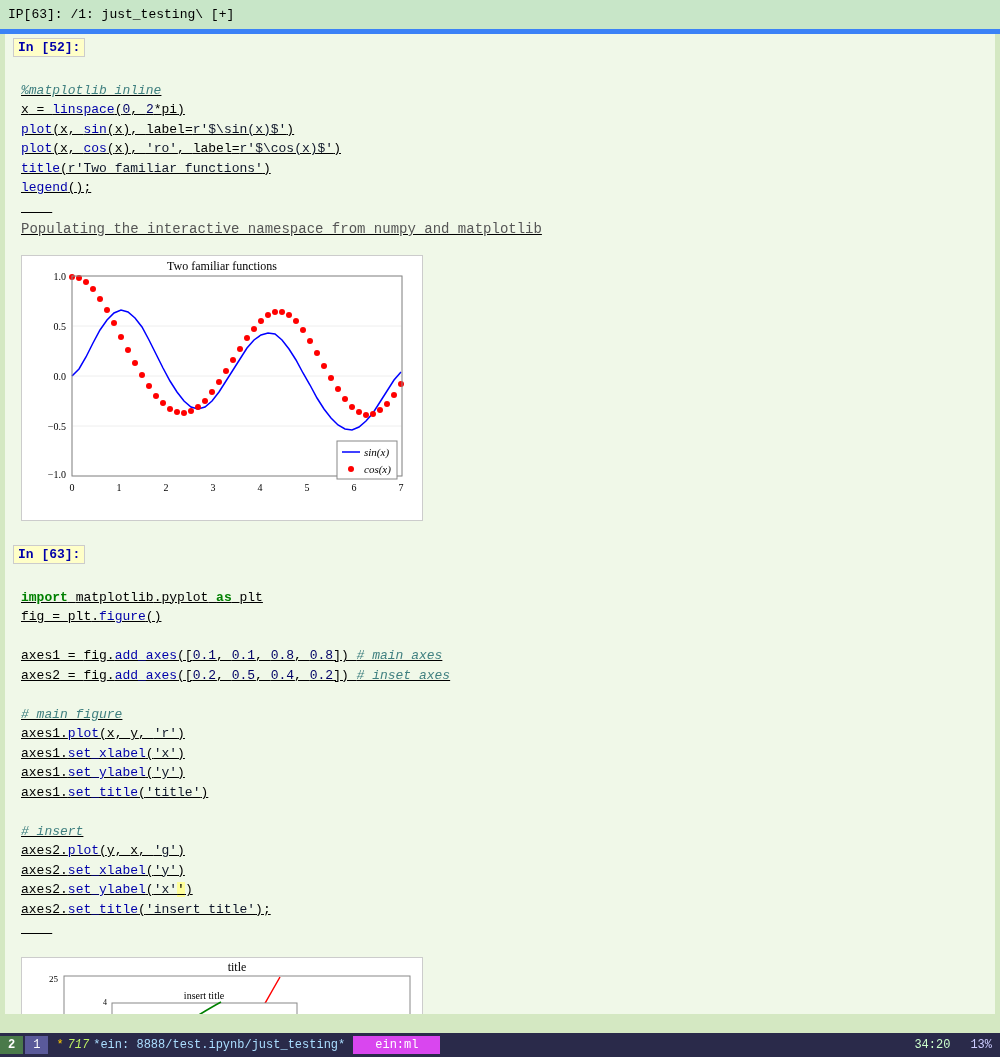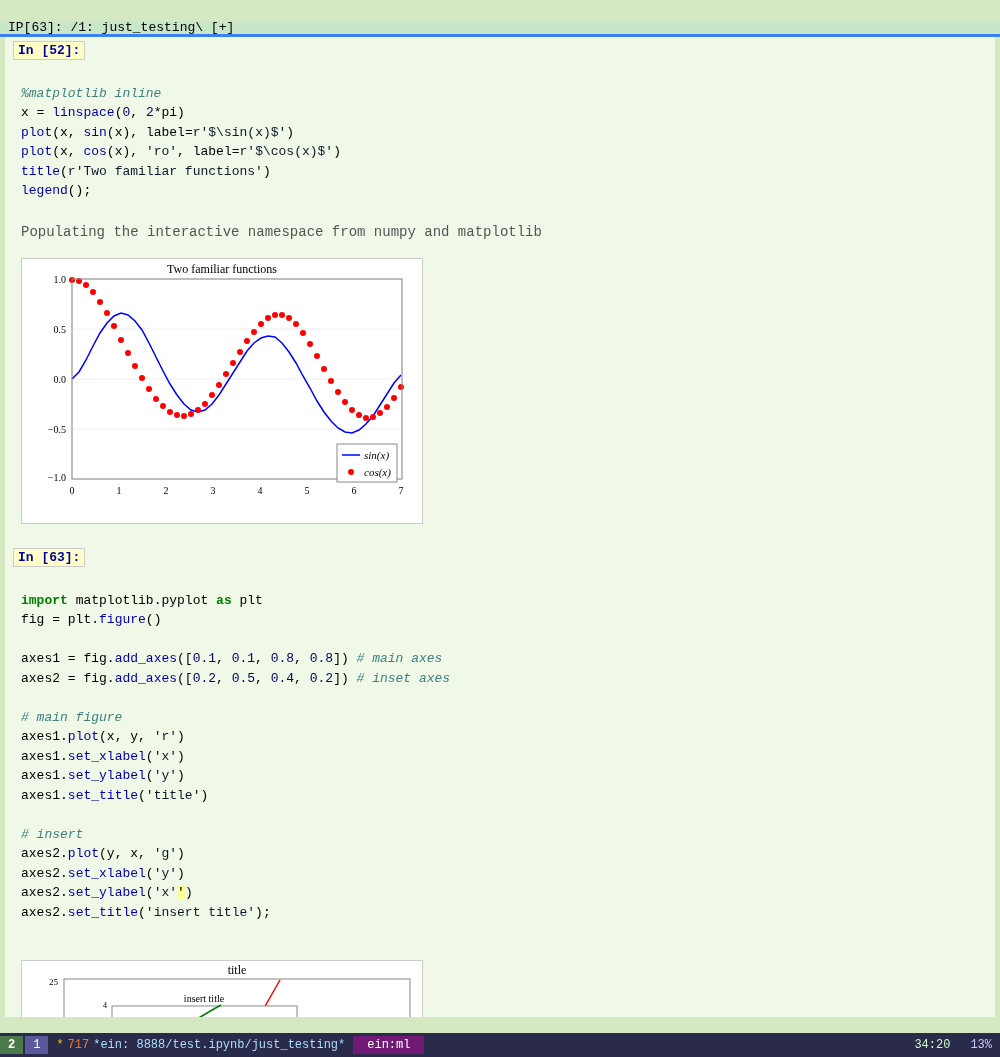--- a/index.html
+++ b/index.html
@@ -9,37 +9,37 @@
       font-size: 13px;
       width: 1000px;
       height: 1057px;
       overflow: hidden;
       position: relative;
     }
 
     
     #title-bar {
       background-color: #c8e6c8;
-      border-bottom: 3px solid #3b82f6;
+      border-bottom: 5px solid #3b82f6;
       padding: 3px 8px;
       font-size: 13px;
       color: #000;
-      height: 16px;
+      height: 34px;
       display: flex;
       align-items: center;
-      margin-top: 21px;
     }
 
     
     #notebook {
       background-color: #f0f8e8;
       width: 990px;
       margin: 0 5px;
       height: 980px;
       overflow-y: auto;
+      text-decoration: underline;
     }
 
     
     .cell {
       margin: 0;
       padding: 4px 8px;
     }
 
     .cell-in-label {
       color: #00a;
@@ -117,22 +117,22 @@
       color: #ffcc00;
       margin-right: 4px;
     }
 
     .status-file {
       color: #aaddff;
       margin-right: 4px;
     }
 
     .status-kernel {
-      background: #701a75;
-      padding: 2px 14px;
+      background: #d946ef;
+      padding: 2px 22px;
       margin-left: 4px;
     }
 
     .status-right {
       margin-left: auto;
       display: flex;
       align-items: center;
       gap: 20px;
       padding-right: 8px;
     }
@@ -342,21 +342,21 @@
     </div>
   </div>
 
 </div>
 
 <div id="status-bar">
   <div class="status-left">
     <span class="status-num">2</span>
     <span class="status-num2">1</span>
     <span class="status-asterisk">*</span>
-    <span style="color:#f97316;margin-right:4px;">717</span>
+    <span style="color:#bef264;margin-right:4px;font-style:italic;">717</span>
     <span class="status-file">*ein: 8888/test.ipynb/just_testing*</span>
     <span class="status-kernel">ein:ml</span>
   </div>
   <div class="status-right">
     <span class="status-pos">34:20</span>
     <span class="status-pct">13%</span>
   </div>
 </div>
 
 </body></html>

